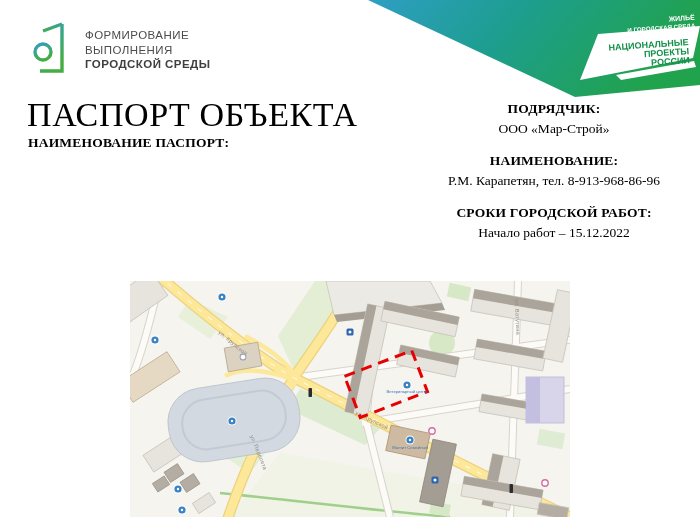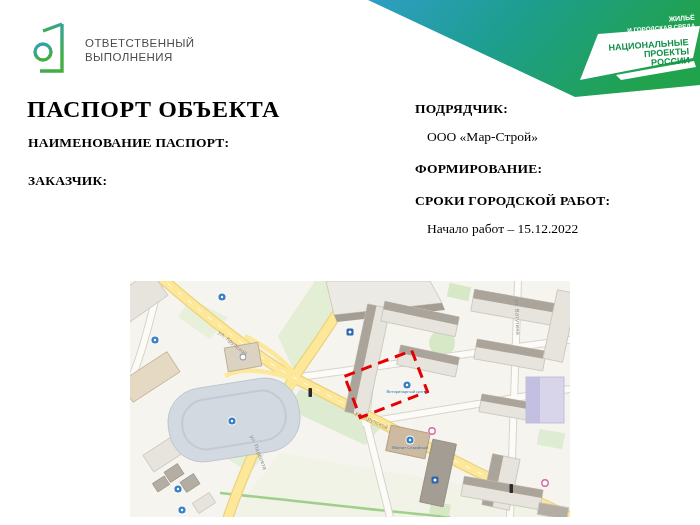--- a/index.html
+++ b/index.html
@@ -7,27 +7,27 @@
         font-family:"Liberation Serif",serif;color:#000;}
 
   
   .banner-svg{position:absolute;top:0;left:0;width:700px;height:112px;}
   .fkgs-logo{position:absolute;left:28px;top:20px;display:flex;align-items:center;gap:11px;
              font-family:"Liberation Sans",sans-serif;}
   .fkgs-text{font-size:11.5px;line-height:14.5px;color:#4c4c4e;letter-spacing:.45px;}
   .fkgs-text .bold{font-weight:700;color:#3f3f41;}
 
   
-  .doc-title{position:absolute;left:27px;top:96px;font-size:24px;font-weight:700;letter-spacing:.6px;}
+  .doc-title{position:absolute;left:27px;top:96px;font-size:34px;font-weight:400;letter-spacing:.6px;}
   .col-left{position:absolute;left:28px;top:135px;width:382px;}
   .col-right{position:absolute;left:415px;top:101px;width:278px;}
   .sec{margin:0 0 15px 0;}
   .sec-h{font-size:13.5px;font-weight:700;margin:0 0 1px 0;letter-spacing:.2px;}
-  .sec-t{font-size:13.5px;line-height:16px;margin:12px;white-space:pre-line;}
-  .col-right .sec{margin-bottom:16px;}
+  .sec-t{font-size:13.5px;line-height:16px;margin:4px;white-space:pre-line;}
+  .col-right .sec{margin-bottom:16px;text-align:center;}
 
   
   .map{position:absolute;left:130px;top:281px;width:440px;height:236px;background:#f5f4ef;}
   .map svg{display:block;}
 </style>
 </head>
 <body>
 
 <div class="page">
 
@@ -65,43 +65,44 @@
       </defs>
       <g fill="none" stroke="url(#fkgsGrad)" stroke-width="3.4">
         <path d="M 34,4 L 34,51 L 12,51"></path>
         <path d="M 34,4 L 15,11"></path>
         <path d="M 15,11 L 15,24"></path>
         <circle cx="15" cy="32" r="8"></circle>
         <path d="M 15,40 L 15,51"></path>
       </g>
     </svg>
     <div class="fkgs-text">
-      <div>ОТВЕТСТВЕННЫЙ</div>
+      <div>ФОРМИРОВАНИЕ</div>
       <div>ВЫПОЛНЕНИЯ</div>
+      <div class="bold">ГОРОДСКОЙ СРЕДЫ</div>
     </div>
   </div>
 
   <div class="doc-title">ПАСПОРТ ОБЪЕКТА</div>
 
   <div class="col-left">
     <div class="sec">
       <p class="sec-h">НАИМЕНОВАНИЕ ПАСПОРТ:</p>
     </div>
     <div class="sec" style="margin-top:22px">
-      <p class="sec-h">ЗАКАЗЧИК:</p>
     </div>
   </div>
 
   <div class="col-right">
     <div class="sec">
       <p class="sec-h">ПОДРЯДЧИК:</p>
       <p class="sec-t">ООО «Мар-Строй»</p>
     </div>
     <div class="sec">
-      <p class="sec-h">ФОРМИРОВАНИЕ:</p>
+      <p class="sec-h">НАИМЕНОВАНИЕ:</p>
+      <p class="sec-t">Р.М. Карапетян, тел. 8-913-968-86-96</p>
     </div>
     <div class="sec">
       <p class="sec-h">СРОКИ ГОРОДСКОЙ РАБОТ:</p>
       <p class="sec-t">Начало работ – 15.12.2022</p>
     </div>
   </div>
 
   <div class="map">
     <svg viewBox="0 0 440 236" width="440" height="236" xmlns="http://www.w3.org/2000/svg">
       <rect x="0" y="0" width="440" height="236" fill="#f5f4ef"></rect>

